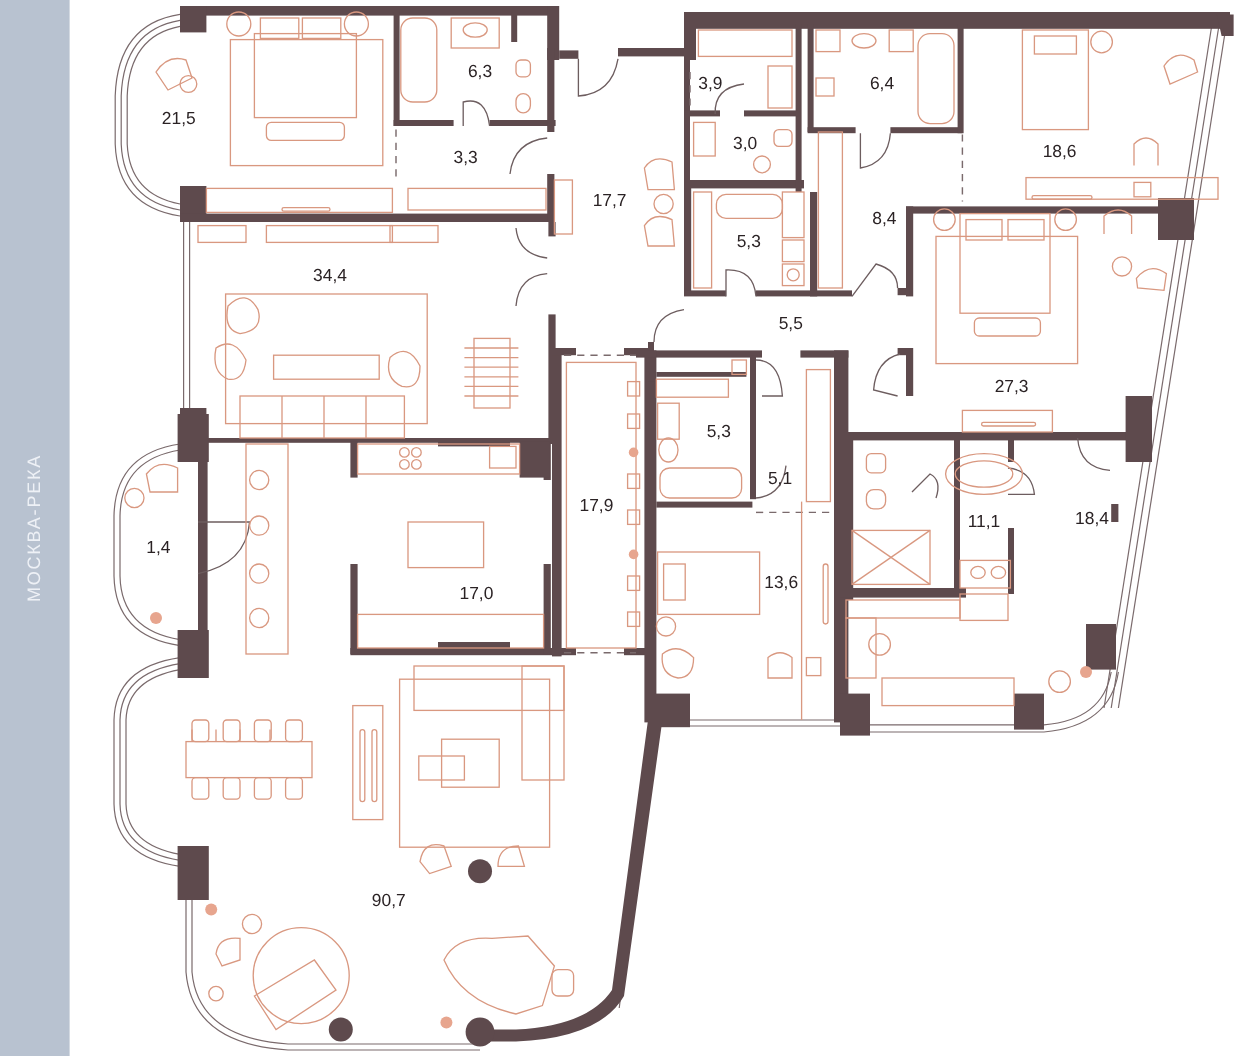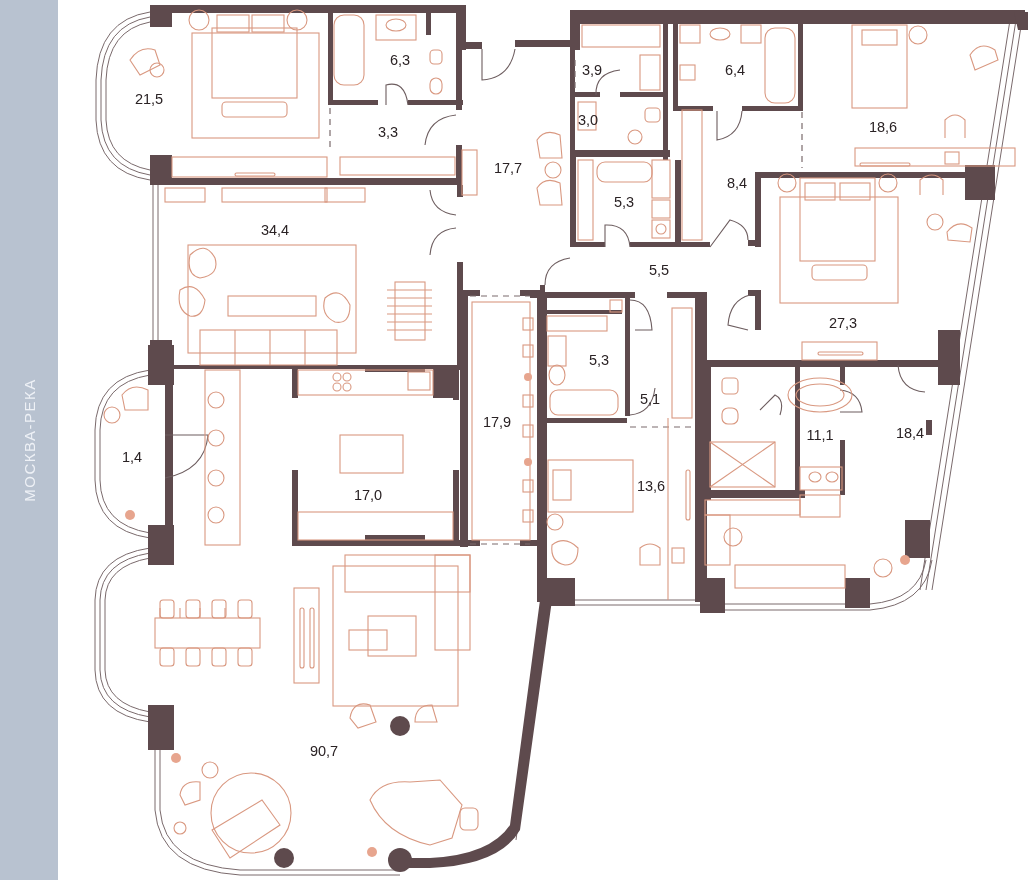--- a/index.html
+++ b/index.html
@@ -376,30 +376,30 @@
     <circle class="ff" cx="372" cy="852" r="5"></circle>
   </g>
 </svg>
 
 <div>
   <div class="room-label" style="left:149px;top:99px">21,5</div>
   <div class="room-label" style="left:400px;top:60px">6,3</div>
   <div class="room-label" style="left:388px;top:132px">3,3</div>
   <div class="room-label" style="left:508px;top:168px">17,7</div>
   <div class="room-label" style="left:592px;top:70px">3,9</div>
-  <div class="room-label" style="left:588px;top:120px">3,0</div>
+  <div class="room-label" style="left:621px;top:120px">3,0</div>
   <div class="room-label" style="left:735px;top:70px">6,4</div>
   <div class="room-label" style="left:883px;top:127px">18,6</div>
   <div class="room-label" style="left:624px;top:202px">5,3</div>
   <div class="room-label" style="left:737px;top:183px">8,4</div>
   <div class="room-label" style="left:275px;top:230px">34,4</div>
   <div class="room-label" style="left:659px;top:270px">5,5</div>
   <div class="room-label" style="left:843px;top:323px">27,3</div>
   <div class="room-label" style="left:599px;top:360px">5,3</div>
   <div class="room-label" style="left:650px;top:399px">5,1</div>
   <div class="room-label" style="left:497px;top:422px">17,9</div>
   <div class="room-label" style="left:132px;top:457px">1,4</div>
   <div class="room-label" style="left:820px;top:435px">11,1</div>
   <div class="room-label" style="left:910px;top:433px">18,4</div>
-  <div class="room-label" style="left:368px;top:495px">17,0</div>
+  <div class="room-label" style="left:397px;top:495px">17,0</div>
   <div class="room-label" style="left:651px;top:486px">13,6</div>
   <div class="room-label" style="left:324px;top:751px">90,7</div>
 </div>
 
 </body></html>

